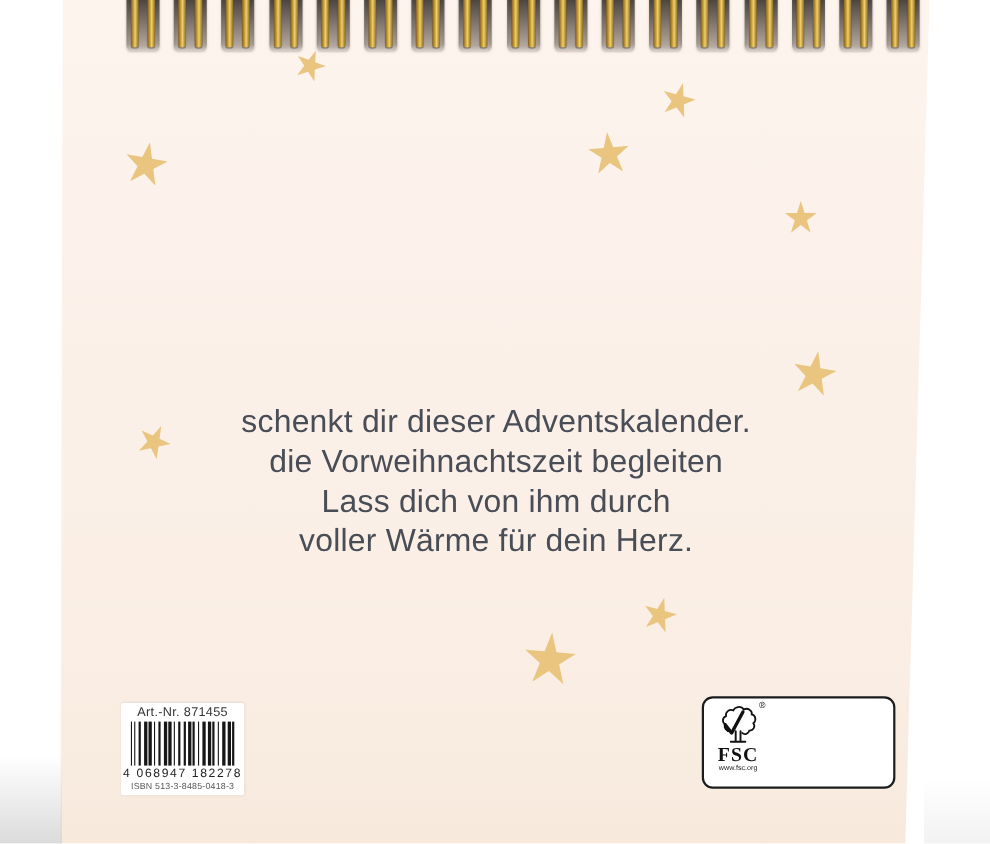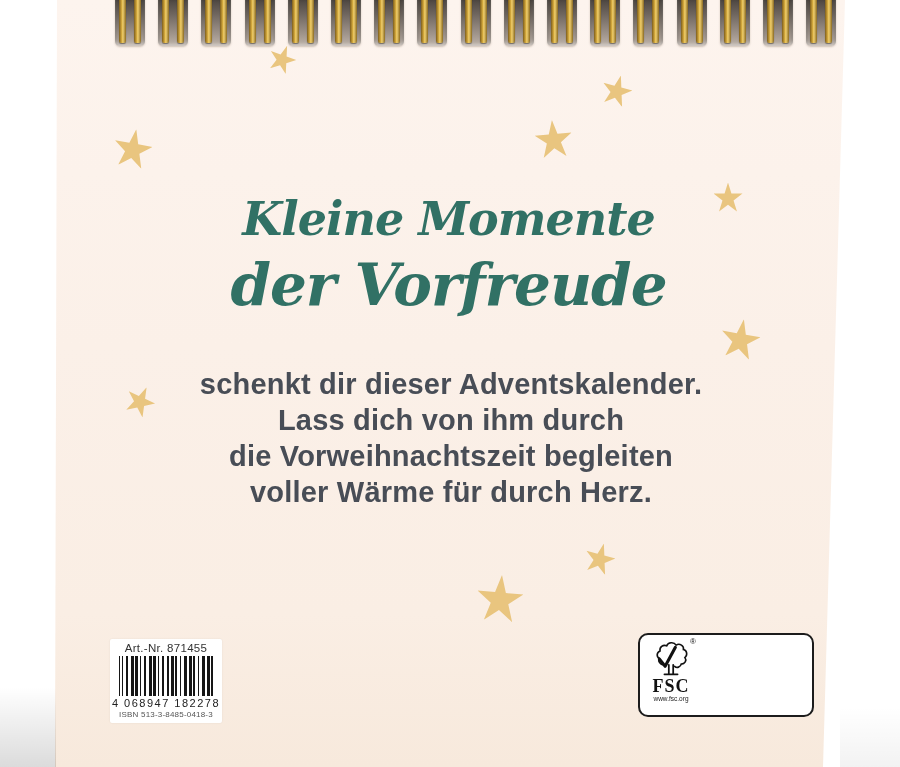--- a/index.html
+++ b/index.html
@@ -36,21 +36,21 @@
     position:absolute;left:57px;right:60px;top:188px;margin:0;
     text-align:center;color:var(--title-green);
     font-family:"DejaVu Serif",serif;font-style:italic;font-weight:700;
   }
   .title .t1{display:block;font-size:46px;line-height:62px;letter-spacing:-1px;}
   .title .t2{display:block;font-size:58px;line-height:70px;letter-spacing:-1px;}
   
   .body-text{
     position:absolute;left:57px;right:55px;top:366px;
     text-align:center;color:var(--text-slate);
-    font-size:29px;line-height:36px;font-weight:700;letter-spacing:.2px;
+    font-size:29px;line-height:36px;font-weight:400;letter-spacing:.2px;
   }
   
   .barcode-label{
     position:absolute;left:110px;top:639px;width:112px;height:84px;
     background:#ffffff;border-radius:2px;box-shadow:0 0 2px rgba(0,0,0,.08);
     display:flex;flex-direction:column;align-items:center;
   }
   .artnr{font-size:11.5px;color:#333;margin-top:3px;letter-spacing:.3px;}
   .bars{width:94px;height:40px;margin-top:2px;display:flex;align-items:stretch;}
   .bars .bar{background:#161616;display:block;height:100%;}
@@ -165,30 +165,26 @@
       <div class="star" style="height: 27px; width: 27px; left: 268.5px; top: 44.5px; transform: rotate(20deg);"></div>
       <div class="star" style="height: 37px; width: 37px; left: 534.5px; top: 119.5px; transform: rotate(-5deg);"></div>
       <div class="star" style="height: 30px; width: 30px; left: 602px; top: 75px; transform: rotate(15deg);"></div>
       <div class="star" style="height: 29px; width: 29px; left: 713.5px; top: 182.5px; transform: rotate(0deg);"></div>
       <div class="star" style="height: 39px; width: 39px; left: 720.5px; top: 318.5px; transform: rotate(10deg);"></div>
       <div class="star" style="height: 29px; width: 29px; left: 125.5px; top: 385.5px; transform: rotate(25deg);"></div>
       <div class="star" style="height: 30px; width: 30px; left: 585px; top: 543px; transform: rotate(15deg);"></div>
       <div class="star" style="height: 46px; width: 46px; left: 477px; top: 575px; transform: rotate(5deg);"></div>
     </div>
 
-  <h1 class="title">
-    <span class="t1">Kleine Momente</span>
-    <span class="t2">der Vorfreude</span>
-  </h1>
 
   <div class="body-text">
     <div>schenkt dir dieser Adventskalender.</div>
+    <div>die Vorweihnachtszeit begleiten</div>
     <div>Lass dich von ihm durch</div>
-    <div>die Vorweihnachtszeit begleiten</div>
-    <div>voller Wärme für durch Herz.</div>
+    <div>voller Wärme für dein Herz.</div>
   </div>
 
   <div class="barcode-label">
     <div class="artnr">Art.-Nr. 871455</div>
     <div class="bars">
         <span class="bar" style="width: 1.49206px;"></span>
         <span class="gap" style="width: 1.49206px;"></span>
         <span class="bar" style="width: 1.49206px;"></span>
         <span class="gap" style="width: 2.98413px;"></span>
         <span class="bar" style="width: 1.49206px;"></span>

